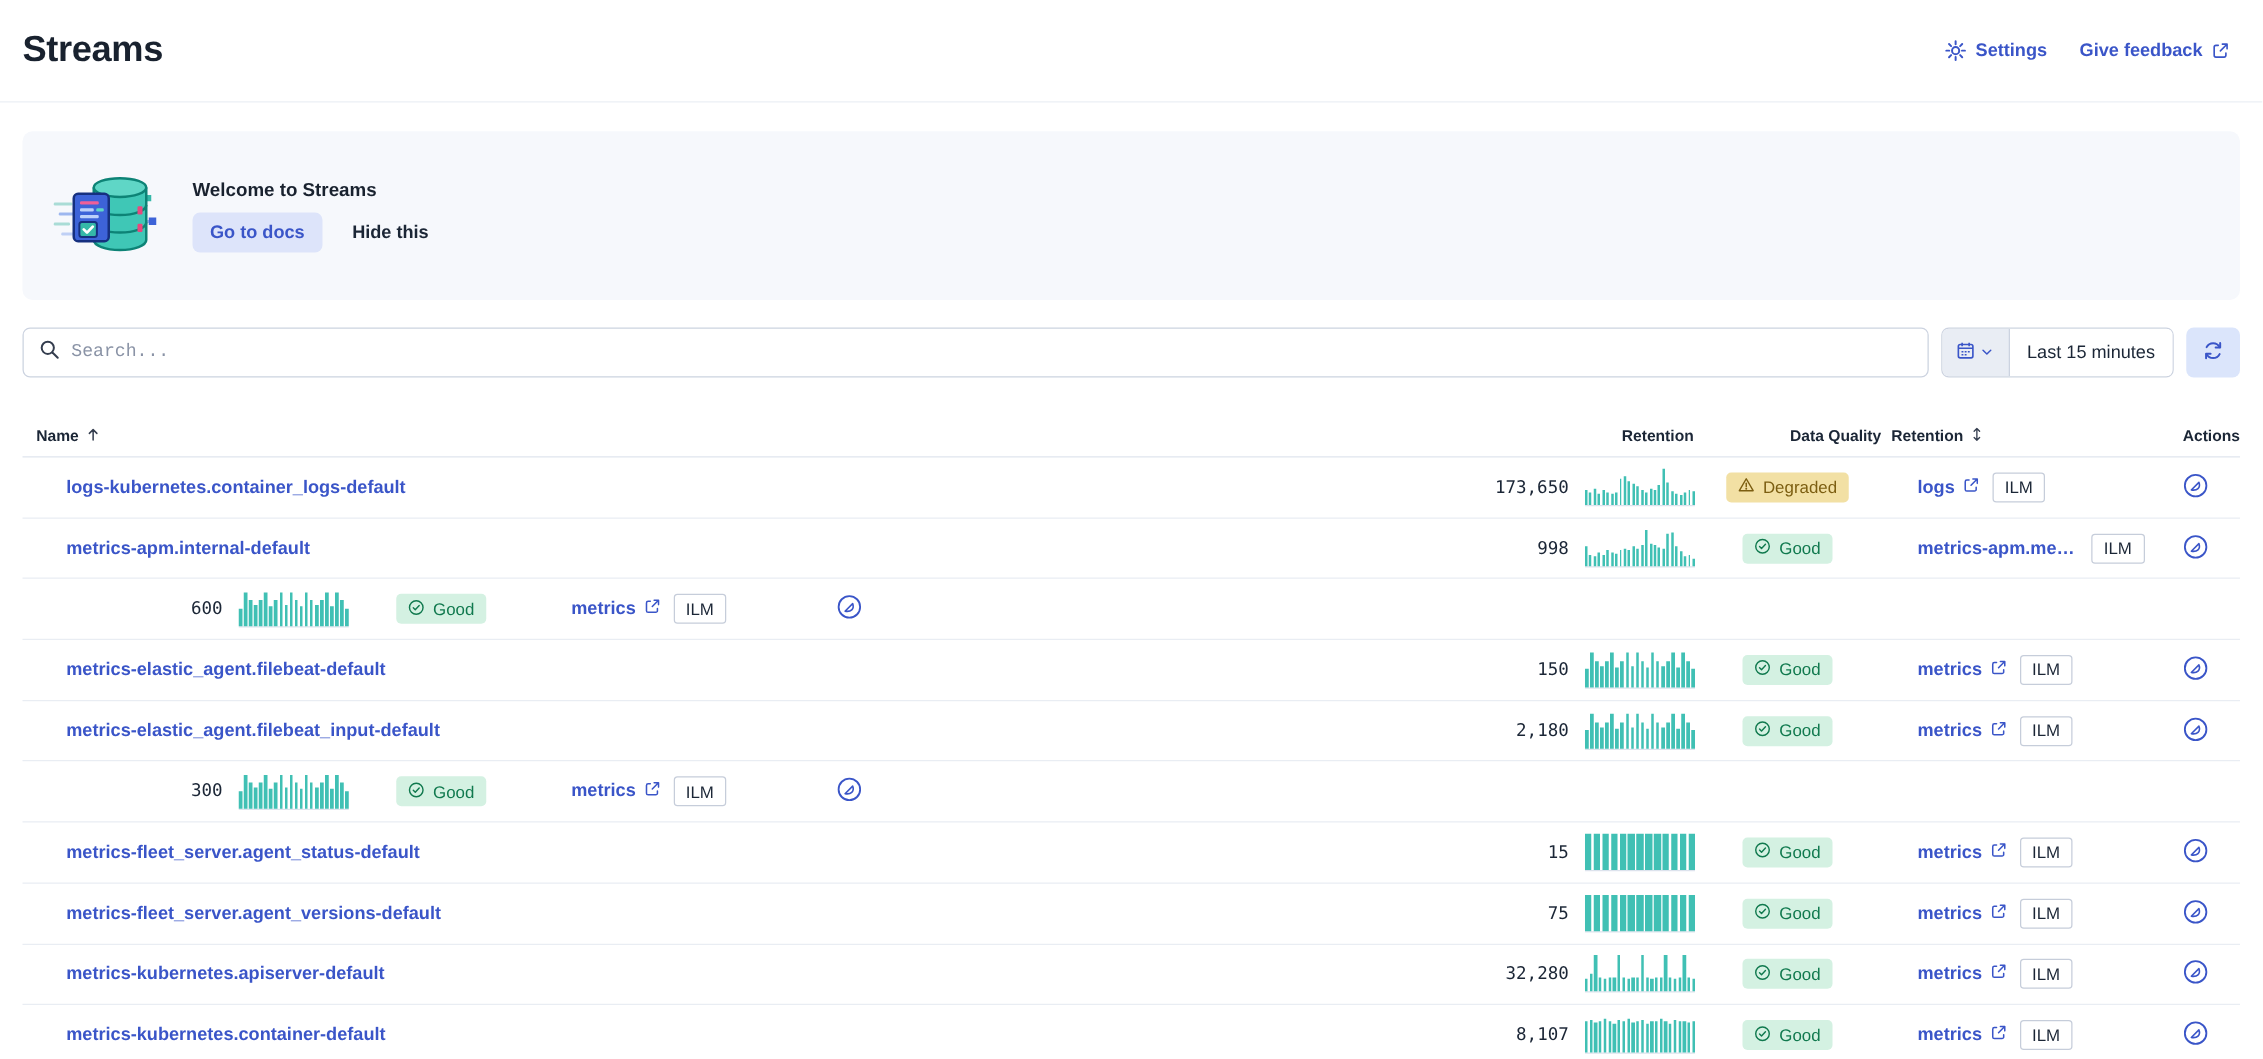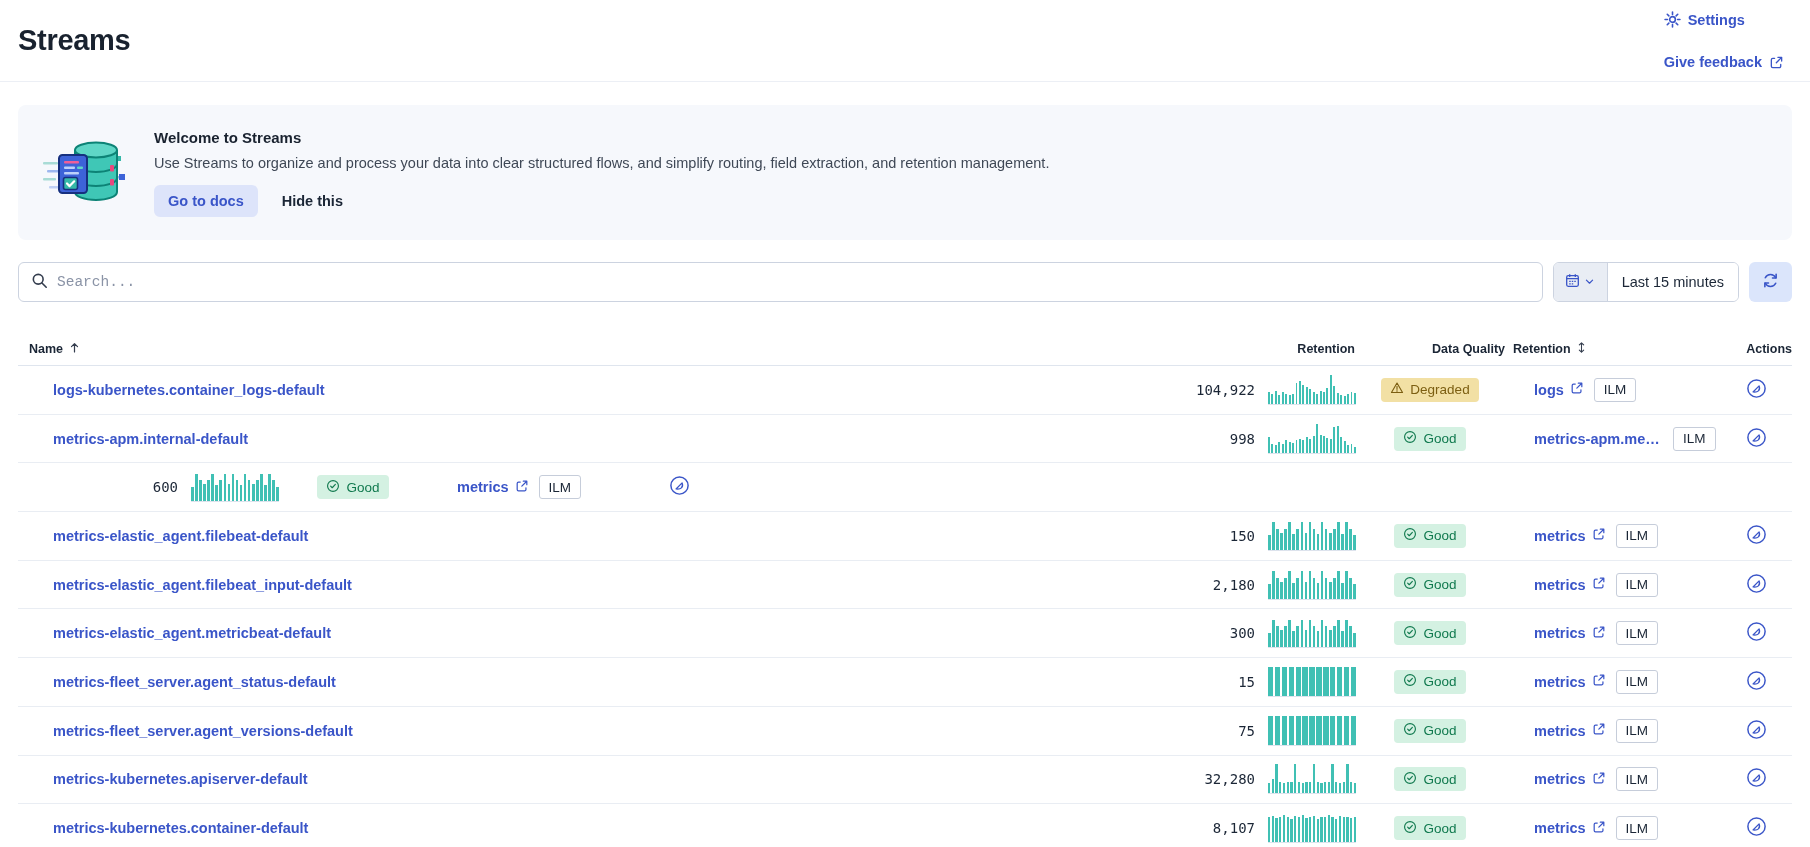--- a/index.html
+++ b/index.html
@@ -4,21 +4,21 @@
 <style>
   * { margin:0; padding:0; box-sizing:border-box; }
   html,body { width:1810px; height:847px; overflow:hidden; background:#fff;
     font-family:"Liberation Sans", sans-serif; color:#1b2636; }
 
   
   .page-header { height:82px; display:flex; align-items:center;
     justify-content:space-between; padding:0 26px 0 18px;
     border-bottom:1px solid #eceff5; }
   .page-title { font-size:29px; font-weight:700; color:#19222f; letter-spacing:-.3px; }
-  .header-actions { display:flex; gap:26px;flex-direction:column; }
+  .header-actions { display:flex; align-items:center; gap:26px; }
   .hlink { display:flex; align-items:center; gap:7px; color:#3a55c8;
     font-size:14.5px; font-weight:600; text-decoration:none; cursor:pointer; }
   .hlink svg { display:block; }
 
   
   .banner { margin:23px 18px 0 18px; background:#f6f8fc; border-radius:8px;
     padding:20px 24px; display:flex; align-items:center; gap:26px; height:135px; }
   .banner-illustration { width:86px; flex:0 0 86px; display:flex; justify-content:center; }
   .banner-title { font-size:15px; font-weight:700; color:#19222f; margin-bottom:9px; }
   .banner-desc { font-size:14.5px; color:#3f4856; margin-bottom:14px; }
@@ -152,21 +152,20 @@
       <rect x="22" y="25" width="15" height="2.6" rx="1" fill="#ef5f99"></rect>
       <rect x="22" y="30.5" width="11" height="2.6" rx="1" fill="#bcd0fa"></rect>
       <rect x="35" y="30.5" width="6" height="2.6" rx="1" fill="#5fd6c6"></rect>
       <rect x="22" y="36" width="15" height="2.6" rx="1" fill="#bcd0fa"></rect>
       <rect x="21.5" y="41.5" width="14" height="12" rx="2" fill="#35b8a8" stroke="#16307f" stroke-width="1.6"></rect>
       <path d="M25 47.5l2.6 2.6 4.6-4.8" fill="none" stroke="#fff" stroke-width="2.2" stroke-linecap="round" stroke-linejoin="round"></path>
     </svg>
   </div>
   <div class="banner-body">
     <div class="banner-title">Welcome to Streams</div>
-    <div class="banner-desc">Use Streams to organize and process your data into clear structured flows, and simplify routing, field extraction, and retention management.</div>
     <div class="banner-buttons">
       <button class="docs-btn">Go to docs</button>
       <button class="hide-btn">Hide this</button>
     </div>
   </div>
 </section>
 
 <div class="toolbar">
   <div class="search-box">
     <span>
@@ -234,21 +233,21 @@
       <span>Actions</span>
     </div>
   </div>
 
   <div id="rows">
   <div class="row">
     <div class="c-name">
       <a class="stream-link">logs-kubernetes.container_logs-default</a>
     </div>
     <div class="c-docs">
-      <span class="mono">104,922</span>
+      <span class="mono">173,650</span>
     </div>
     <div class="c-spark">
       <div class="sparkline">
             <i style="height: 40%;"></i>
             <i style="height: 33%;"></i>
             <i style="height: 46%;"></i>
             <i style="height: 32%;"></i>
             <i style="height: 40%;"></i>
             <i style="height: 34%;"></i>
             <i style="height: 30%;"></i>
@@ -567,23 +566,20 @@
         <span>
           <svg width="21" height="21" viewBox="0 0 20 20">
                 <use href="#i-compass"></use>
               </svg>
         </span>
       </button>
     </div>
   </div>
 
   <div class="row">
-    <div class="c-name">
-      <a class="stream-link">metrics-elastic_agent.metricbeat-default</a>
-    </div>
     <div class="c-docs">
       <span class="mono">300</span>
     </div>
     <div class="c-spark">
       <div class="sparkline">
             <i style="height: 50%;"></i>
             <i style="height: 95%;"></i>
             <i style="height: 72%;"></i>
             <i style="height: 58%;"></i>
             <i style="height: 72%;"></i>

